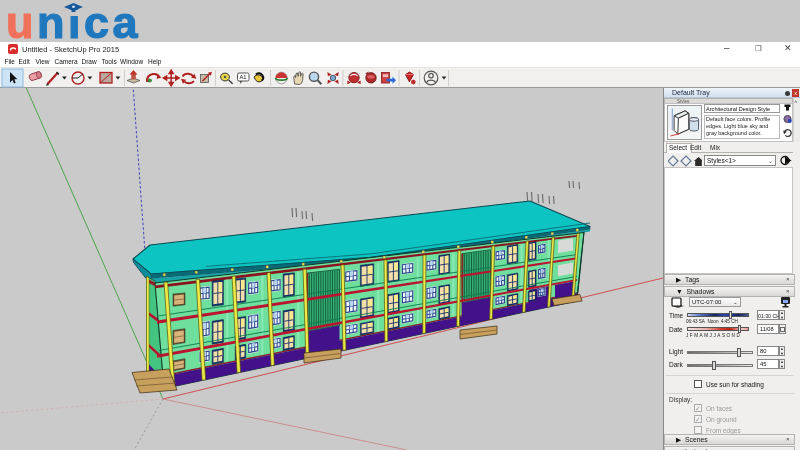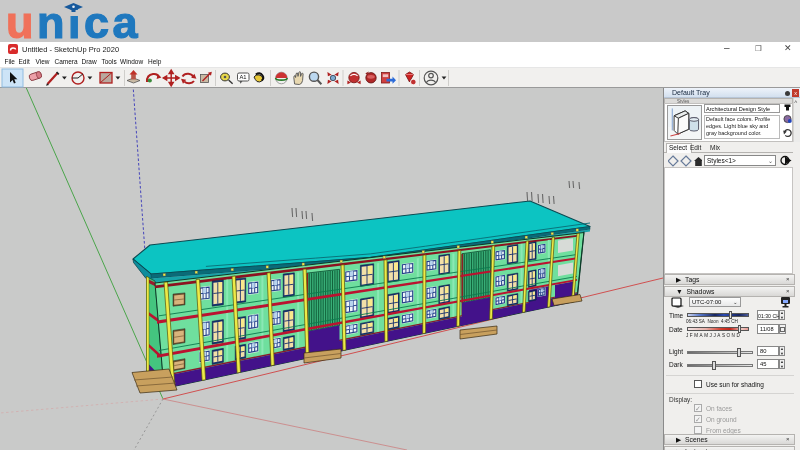--- a/index.html
+++ b/index.html
@@ -17,21 +17,21 @@
  <polygon points="9.5,0 19,4 9.5,8 0,4" fill="#17599c"></polygon>
  <rect x="7.5" y="4.5" width="4" height="4.5" fill="#17599c"></rect>
  <circle cx="9.5" cy="3.8" r="1.3" fill="#e8eef5"></circle>
 </svg>
 
 <div class="abs" style="left:0;top:42px;width:800px;height:14px;background:#ffffff"></div>
 <svg class="abs" style="left:8px;top:44px" width="10" height="10" viewBox="0 0 10 10">
  <rect x="0" y="0" width="10" height="10" rx="2" fill="#d92b2b"></rect>
  <path d="M2.5,6.5 Q2.5,4 5,4 Q7.5,4 7.5,5.5" stroke="#fff" stroke-width="1.4" fill="none"></path>
 </svg>
-<div class="abs" style="left:22px;top:45px;font-size:7.5px;color:#1a1a1a">Untitled - SketchUp Pro 2020</div>
+<div class="abs" style="left:22px;top:45px;font-size:7.5px;color:#1a1a1a">Untitled - SketchUp Pro 2015</div>
 <div class="abs" style="left:724px;top:41px;width:70px;height:14px;font-size:10px;color:#444">
  <span class="abs" style="left:0;top:1px">–</span>
  <span class="abs" style="left:31px;top:2.5px;font-size:7.5px">❐</span>
  <span class="abs" style="left:60px;top:1.5px;font-size:9px">✕</span>
 </div>
 
 <div class="abs" style="left:0;top:56px;width:800px;height:12px;background:#ffffff;border-bottom:1px solid #e6e6e6"></div>
 <div class="abs" style="left:0;top:57.5px;width:400px;font-size:6.5px;color:#111">
  <span class="abs" style="left:4.5px">File</span>
       <span class="abs" style="left:18.5px">Edit</span>

